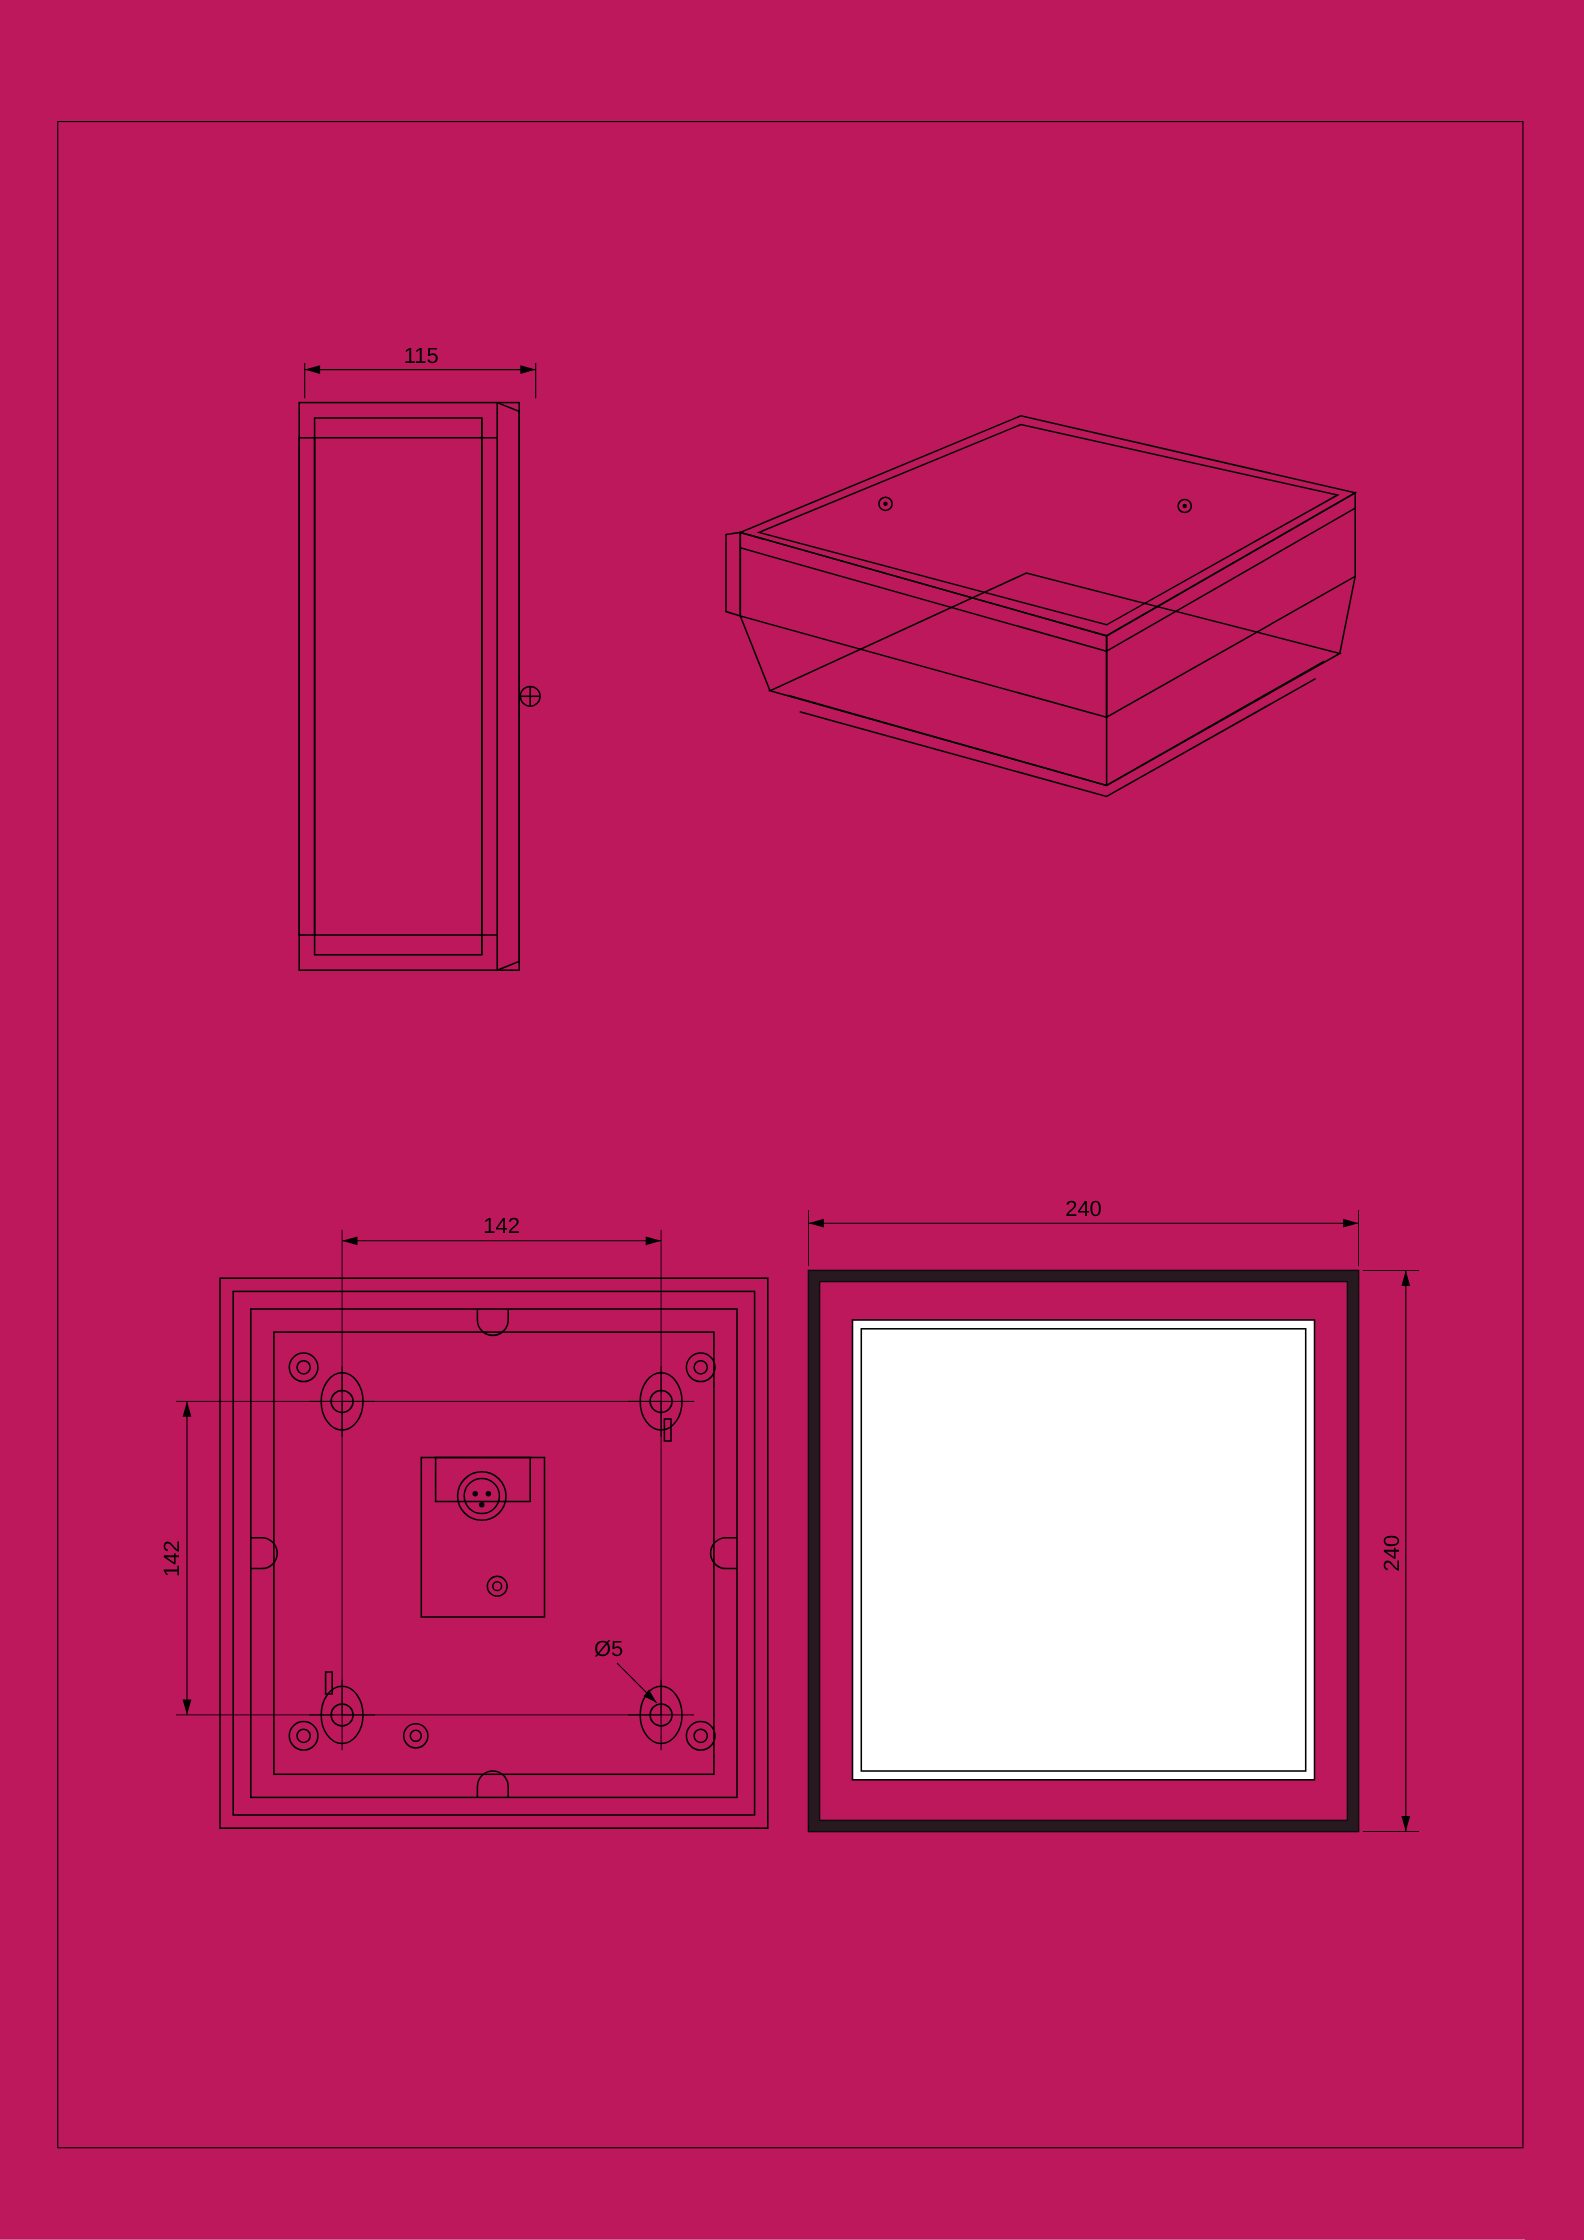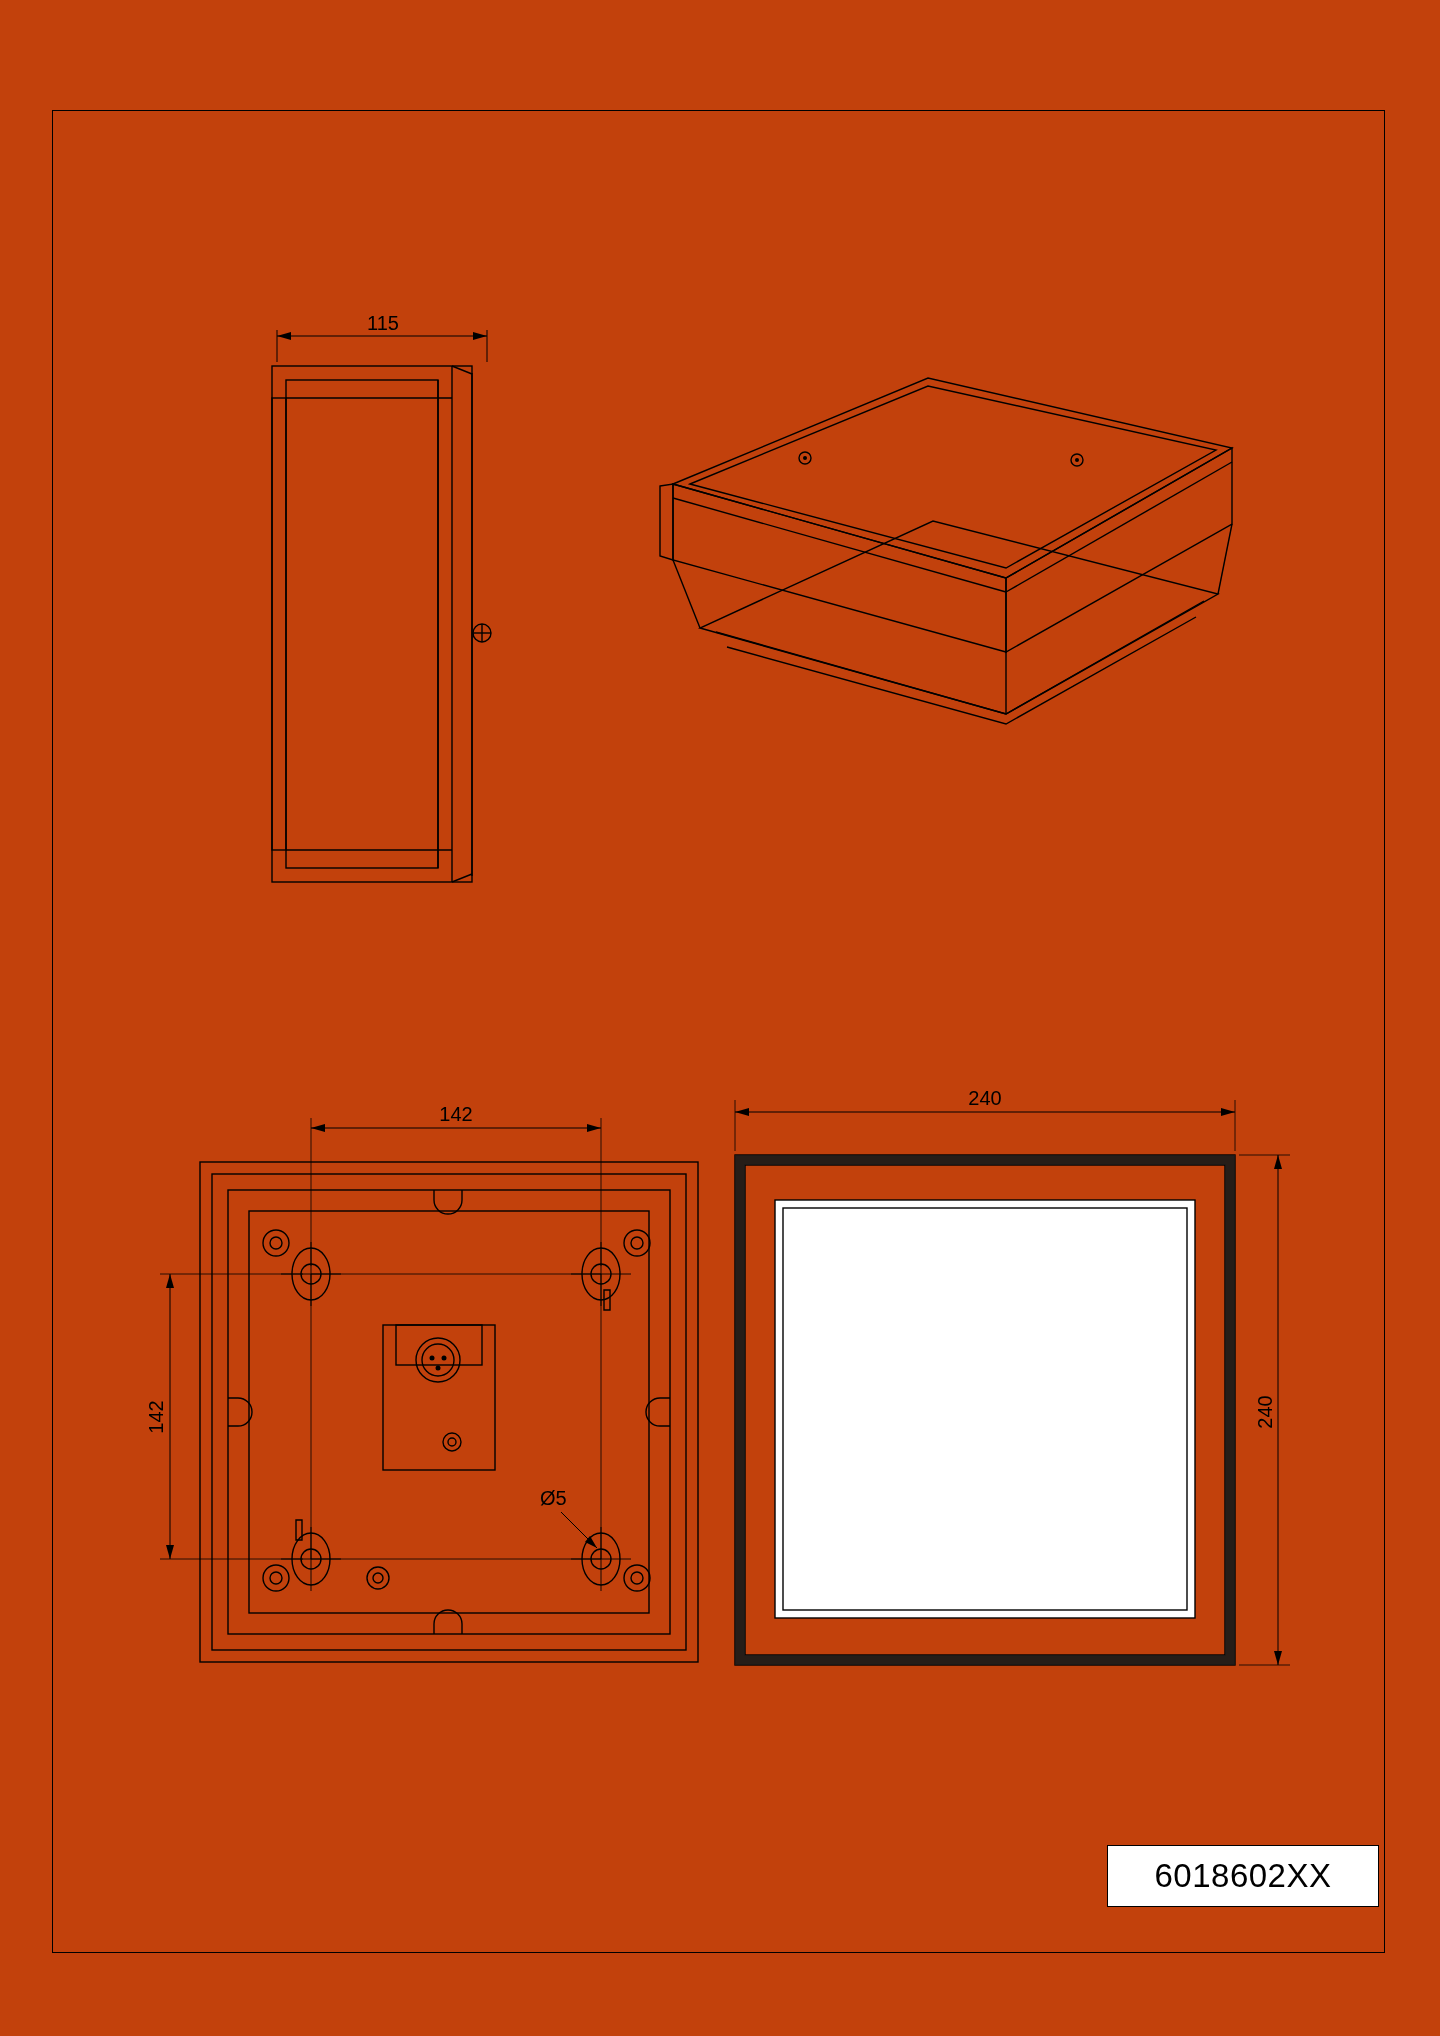--- a/index.html
+++ b/index.html
@@ -12,21 +12,21 @@
     height: 2036px;
     font-family: "Liberation Sans", sans-serif;
     position: relative;
     overflow: hidden;
   }
   .sheet {
     position: absolute;
     left: 0; top: 0;
     width: 1440px;
     height: 2036px;
-    background: #c2410c;
+    background: #be185d;
   }
   .border-frame {
     position: absolute;
     left: 52px;
     top: 110px;
     width: 1333px;
     height: 1843px;
     border: 1.5px solid #000;
     box-sizing: border-box;
   }
@@ -242,17 +242,14 @@
 
     <text class="dim-text" x="163" y="1417" text-anchor="middle" transform="rotate(-90 163 1417)">142</text>
 
     <text class="dim-text" x="540" y="1505" text-anchor="start">Ø5</text>
 
     <text class="dim-text" x="985" y="1105" text-anchor="middle">240</text>
 
     <text class="dim-text" x="1272" y="1412" text-anchor="middle" transform="rotate(-90 1272 1412)">240</text>
   </svg>
 
-  <div class="title-box">
-    <span>6018602XX</span>
-  </div>
 
 </div>
 
 </body></html>

